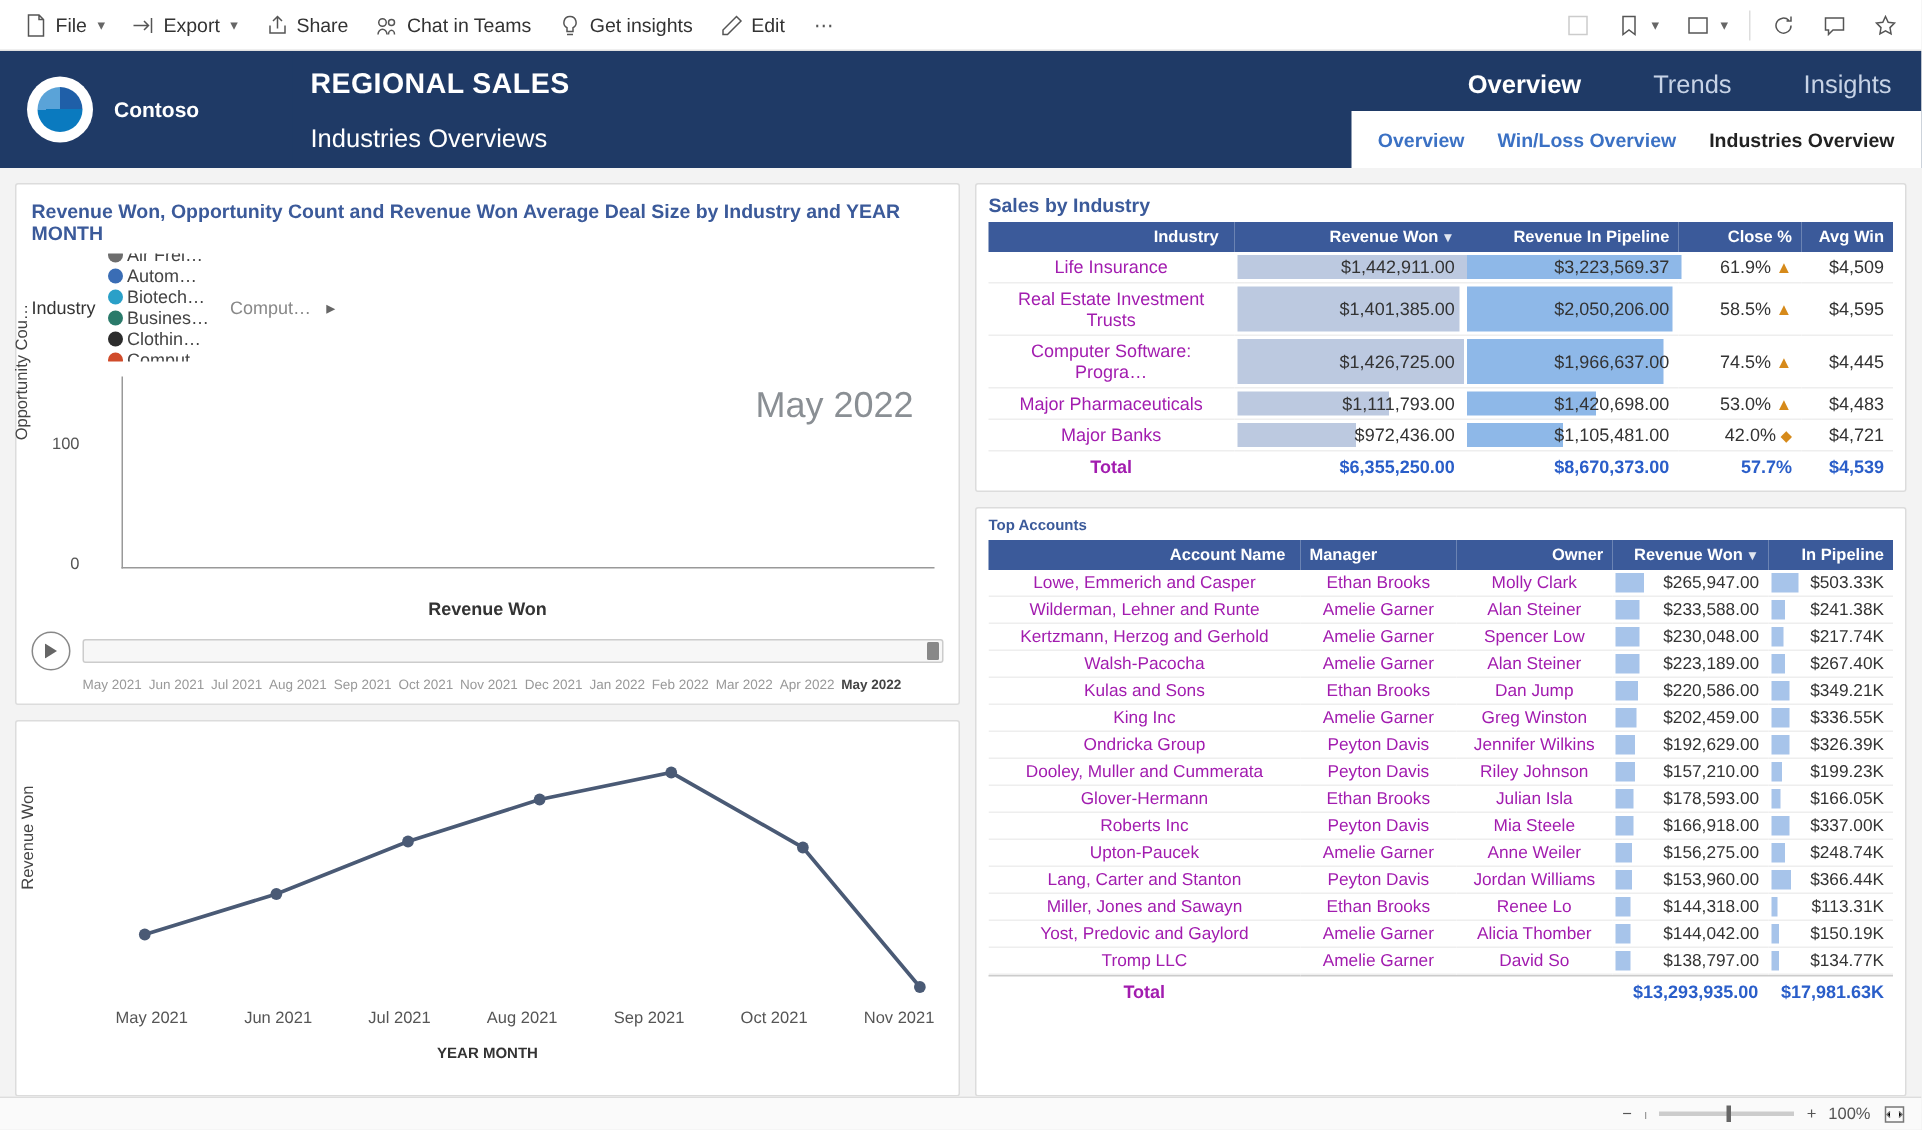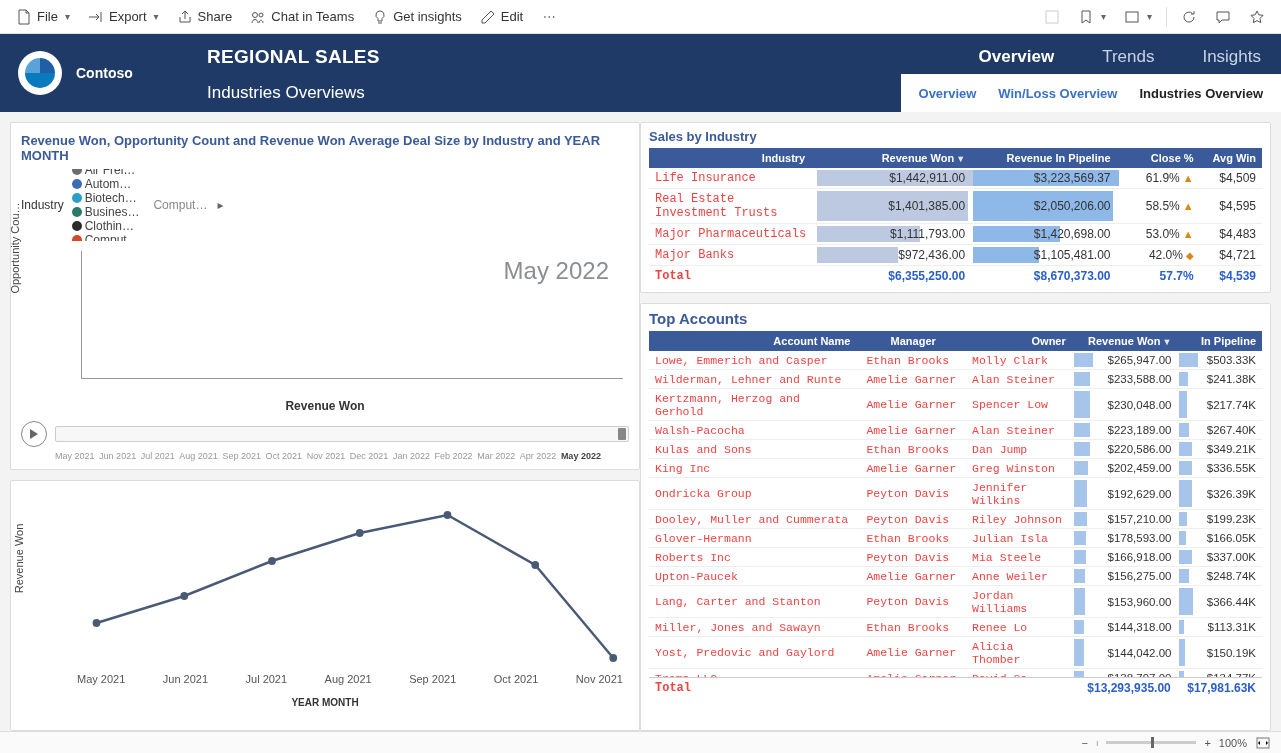--- a/index.html
+++ b/index.html
@@ -66,21 +66,21 @@
   height:38px;
 }
 .banner-sub { font-size:17px; color:#fff; padding-left:12px; font-weight:400; }
 .subnav {
   background:#fff; display:flex; gap:22px; align-items:center;
   height:38px; padding:0 18px;
 }
 .subnav-item { font-size:13px; color:#3b71c4; font-weight:600; cursor:pointer; }
 .subnav-item.active { color:#222; }
 
-.content { flex:1; display:flex; padding:10px 10px 0 10px; overflow:hidden; }
+.content { flex:1; display:flex; gap:10px; padding:10px 10px 0 10px; overflow:hidden; }
 .col { display:flex; flex-direction:column; gap:10px; }
 .col-left { width:630px; }
 .col-right { flex:1; }
 .card {
   background:#fff; border:1px solid #dcdcdc;
   border-radius:2px; padding:10px 10px 8px 10px;
   display:flex; flex-direction:column;
 }
 .card-title { font-size:13px; color:#3b5a9a; font-weight:600; margin-bottom:6px; }
 
@@ -124,21 +124,21 @@
 .axis-y2 .tick { position:absolute; right:4px; font-size:11px; color:#555; transform:translateY(-50%); }
 .axis-x2 { position:absolute; left:56px; right:6px; bottom:10px; height:16px; display:flex; justify-content:space-between; font-size:11px; color:#555; }
 .xlab2 { text-align:center; font-size:10px; color:#333; font-weight:600; margin-top:-2px; }
 
 
 .tbl { width:100%; border-collapse:collapse; font-size:12px; }
 .thead { background:#3b5a9a; color:#fff; }
 .thead th { padding:4px 6px; font-weight:600; text-align:right; font-size:11px; }
 .thead th:first-child { text-align:right; padding-right:10px; }
 .tbl td { padding:3px 6px; border-bottom:1px solid #eee; }
-.tbl .name { text-align:left; color:#ef4444;font-family:Liberation Mono, monospace; }
+.tbl .name { text-align:center; color:#a21caf; }
 .tbl .num { text-align:right; position:relative; }
 .bar-cell { position:relative; text-align:right; }
 .bar-bg { position:absolute; left:2px; top:2px; bottom:2px; background:#bcc9e0; z-index:0; }
 .bar-bg.blue { background:#8eb8e8; }
 .bar-bg.lt { background:#a7c4ea; }
 .bar-txt { position:relative; z-index:1; }
 .total-row td { color:#2a5ec9; font-weight:700; border-top:1px solid #ccc; border-bottom:none; }
 .tri-up { color:#d68a1a; font-size:11px; margin-left:3px; }
 .diamond { color:#d68a1a; font-size:10px; margin-left:3px; }
 .tbl-scroll { max-height:326px; overflow-y:auto; }
@@ -321,20 +321,24 @@
             <span class="leg-item">
               <span class="dot" style="background:#d04b2a"></span>
               <span>Comput…</span>
             </span>
           </span>
         <span style="color:#888;margin-left:6px">Comput…</span>
         <span style="color:#666;margin-left:2px">▸</span>
       </div>
       <div class="chart1">
         <div class="ylab-rot">Opportunity Cou…</div>
+        <div class="axis-y">
+          <div class="tick" style="top:35%">100</div>
+          <div class="tick" style="top:98%">0</div>
+        </div>
         <div class="plot1">
           <div class="big-month">May 2022</div>
         </div>
       </div>
       <div class="xlab-center">Revenue Won</div>
       <div class="play-row">
         <div class="play-btn">
             <svg viewBox="0 0 10 10">
               <path d="M1 0v10l8-5z"></path>
             </svg>
@@ -414,20 +418,27 @@
     <td class="num">$4,509</td>
             </tr>
             <tr>
               <td class="name">Real Estate Investment Trusts</td>
     <td class="bar-cell"><span class="bar-bg" style="width:97%"></span><span class="bar-txt">$1,401,385.00</span></td>
     <td class="bar-cell"><span class="bar-bg blue" style="width:96%"></span><span class="bar-txt">$2,050,206.00</span></td>
     <td class="num">58.5%<span class="tri-up">▲</span></td>
     <td class="num">$4,595</td>
             </tr>
             <tr>
+              <td class="name">Computer Software: Progra…</td>
+    <td class="bar-cell"><span class="bar-bg" style="width:99%"></span><span class="bar-txt">$1,426,725.00</span></td>
+    <td class="bar-cell"><span class="bar-bg blue" style="width:92%"></span><span class="bar-txt">$1,966,637.00</span></td>
+    <td class="num">74.5%<span class="tri-up">▲</span></td>
+    <td class="num">$4,445</td>
+            </tr>
+            <tr>
               <td class="name">Major Pharmaceuticals</td>
     <td class="bar-cell"><span class="bar-bg" style="width:66%"></span><span class="bar-txt">$1,111,793.00</span></td>
     <td class="bar-cell"><span class="bar-bg blue" style="width:60%"></span><span class="bar-txt">$1,420,698.00</span></td>
     <td class="num">53.0%<span class="tri-up">▲</span></td>
     <td class="num">$4,483</td>
             </tr>
             <tr>
               <td class="name">Major Banks</td>
     <td class="bar-cell"><span class="bar-bg" style="width:52%"></span><span class="bar-txt">$972,436.00</span></td>
     <td class="bar-cell"><span class="bar-bg blue" style="width:45%"></span><span class="bar-txt">$1,105,481.00</span></td>
@@ -439,26 +450,26 @@
               <td class="num">$6,355,250.00</td>
               <td class="num">$8,670,373.00</td>
               <td class="num">57.7%</td>
               <td class="num">$4,539</td>
             </tr>
           </tbody>
       </table>
     </div>
 
     <div class="card" style="flex:1;padding:6px 8px;overflow:hidden">
-      <div style="font-size:15px;color:#3b5a9a;font-weight:600;margin-bottom:4px">Top Accounts</div>
+      <div style="font-size:10px;color:#3b5a9a;font-weight:600;margin-bottom:4px">Top Accounts</div>
       <table class="tbl">
         <thead class="thead">
             <tr>
           <th style="width:200px;text-align:right">Account Name</th>
-          <th style="width:100px;text-align:center">Manager</th>
+          <th style="width:100px;text-align:left">Manager</th>
           <th style="width:100px;text-align:right">Owner</th>
           <th style="width:100px"><span>Revenue Won</span><span class="sort-ico">▼</span></th>
           <th style="width:80px">In Pipeline</th>
         </tr>
           </thead>
       </table>
       <div class="tbl-scroll">
         <table class="tbl">
             <tbody id="acc-body">
               <tr class="small-row">

